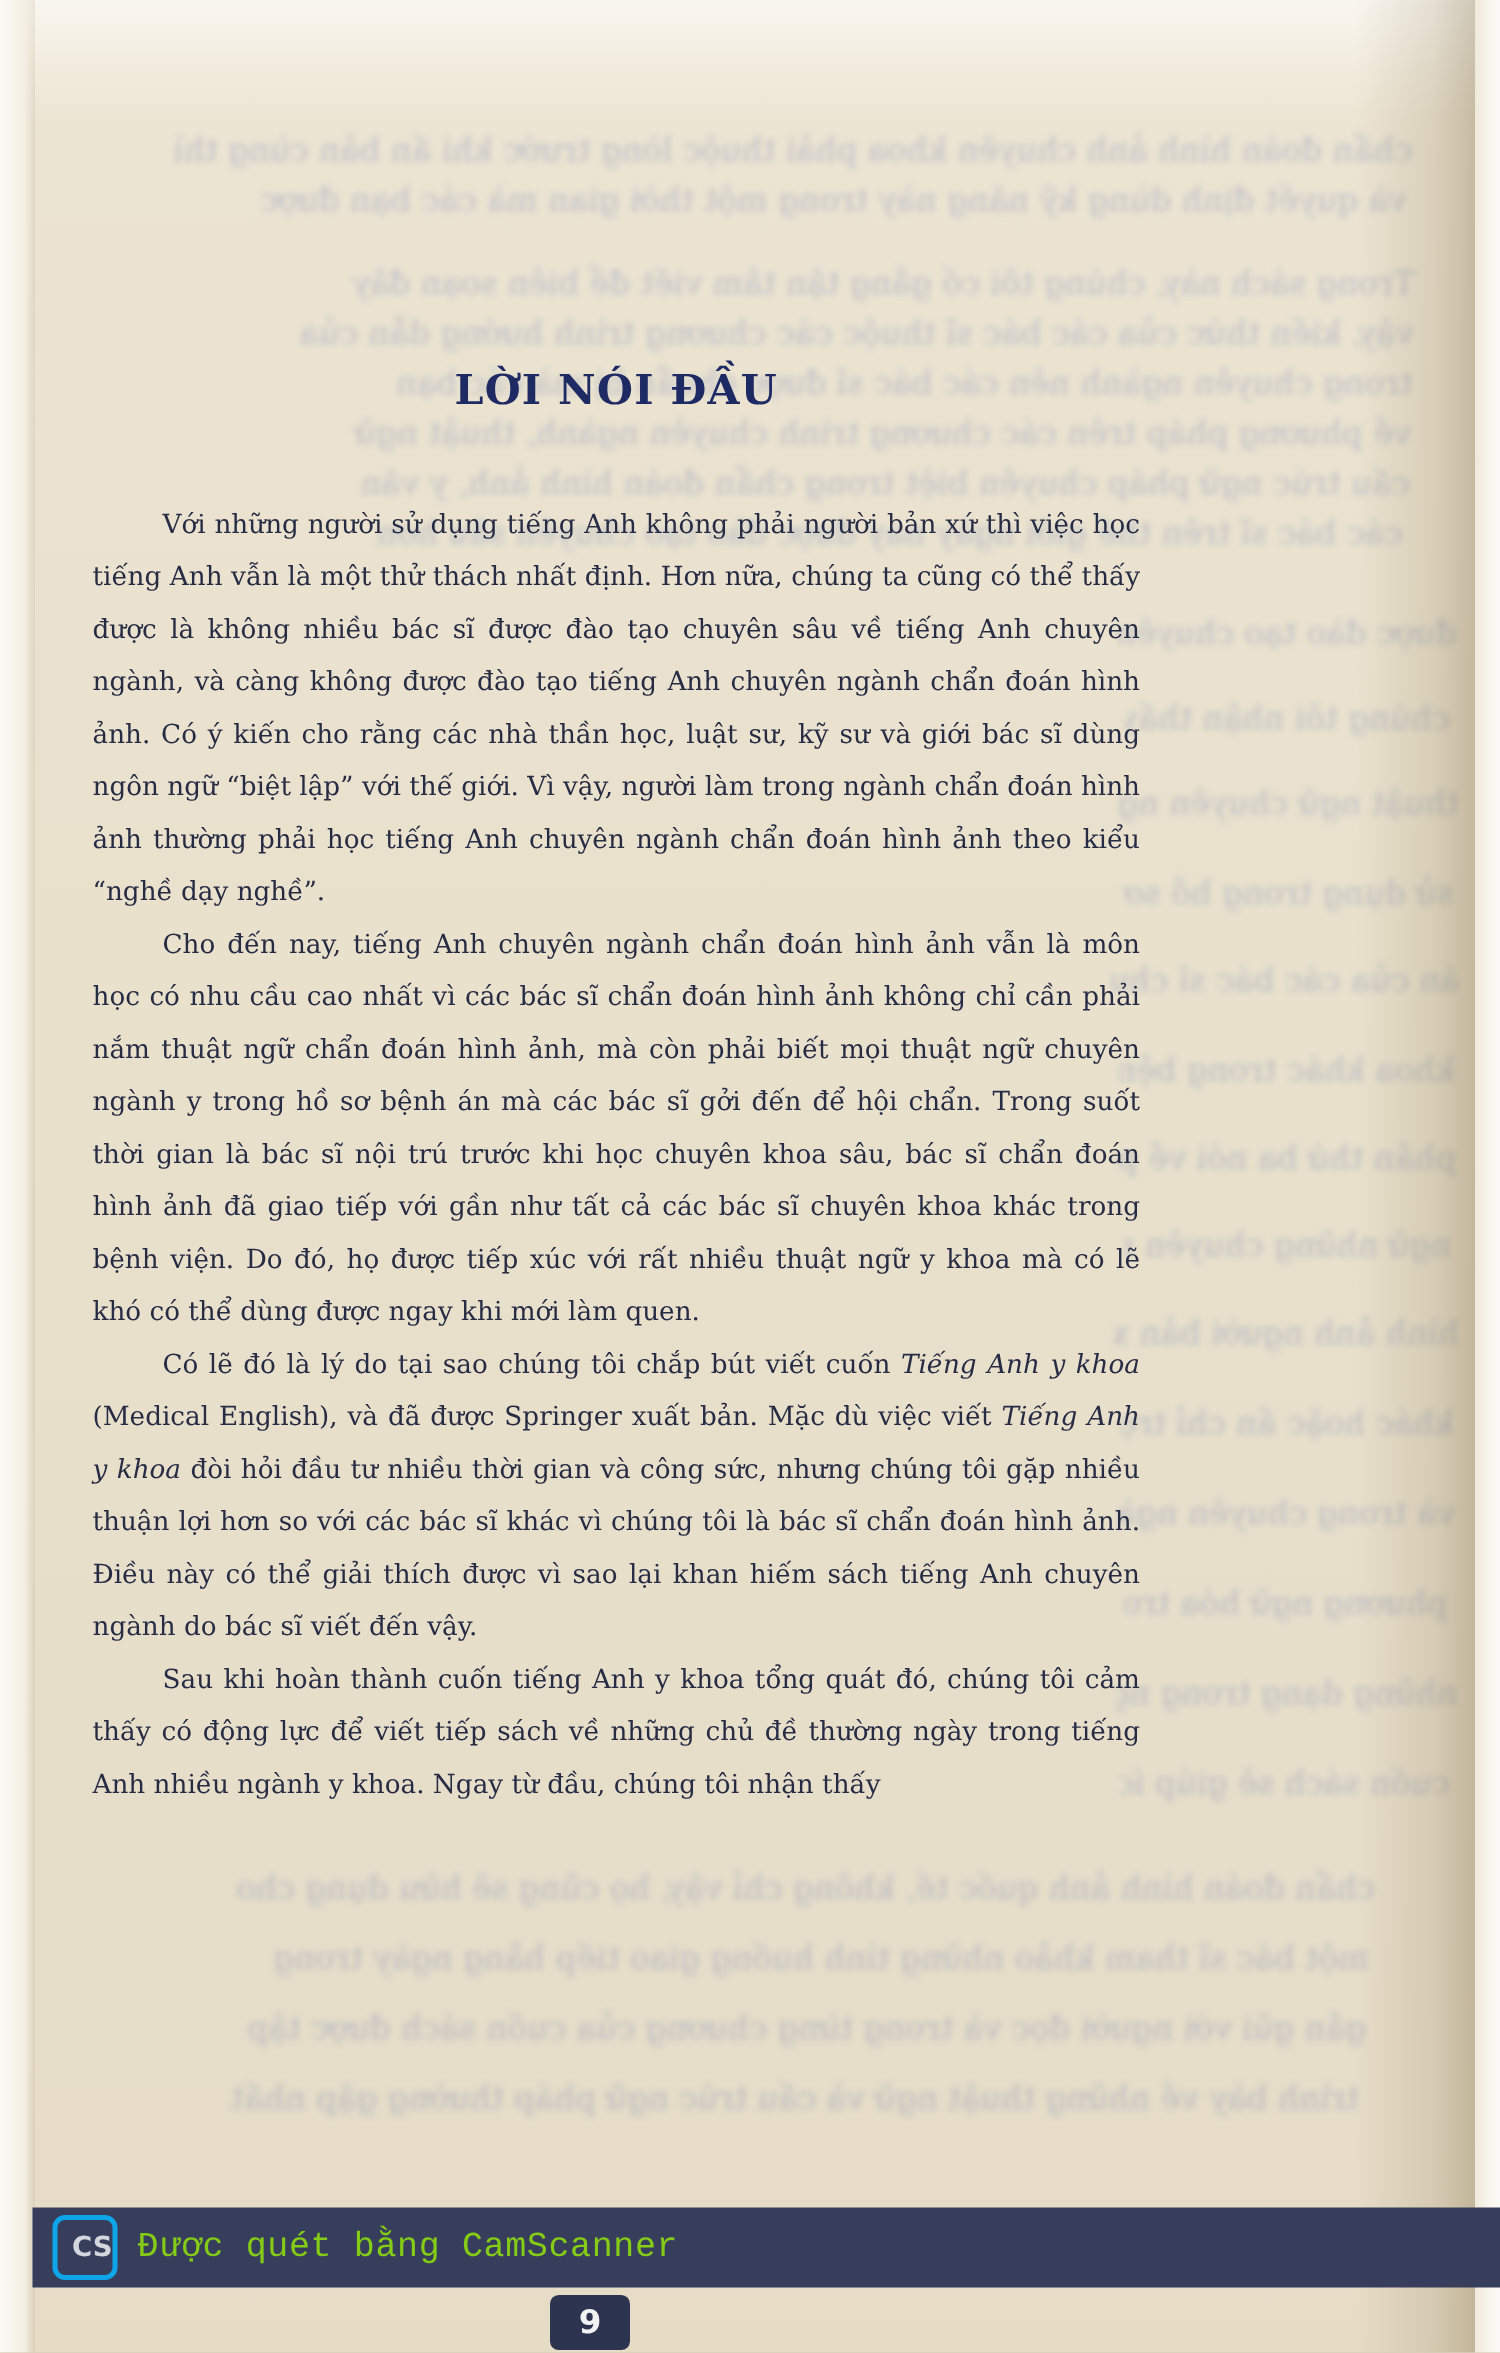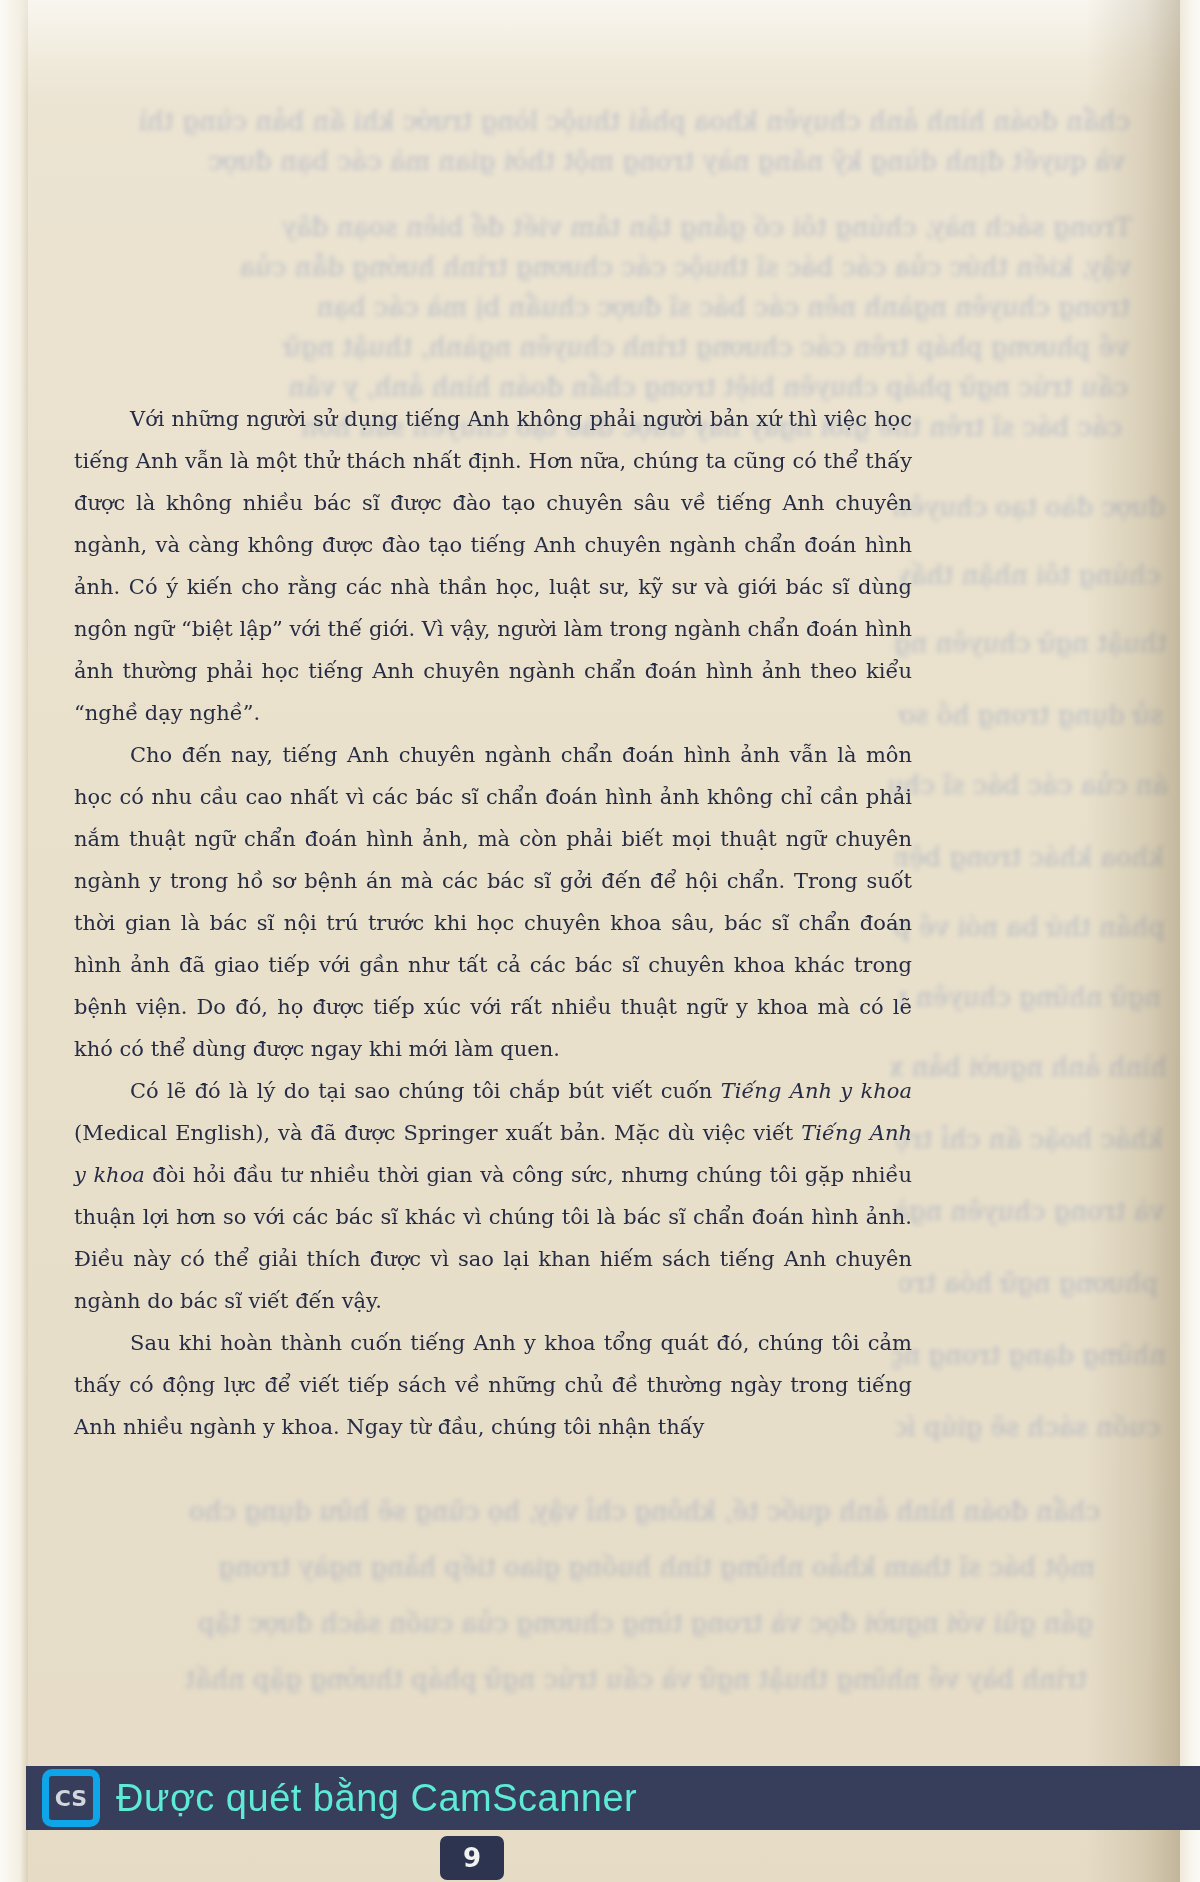--- a/index.html
+++ b/index.html
@@ -72,32 +72,32 @@
   .footer-bar{
     position:absolute;
     left:26px;right:0;
     top:1766px;height:64px;
     background:#373e5b;
     display:flex;align-items:center;
     padding-left:16px;box-sizing:border-box;
   }
   .cs-logo{
     width:44px;height:44px;
-    border:7px solid #0ea5e9;
+    border:4px solid #0ea5e9;
     border-radius:10px;
-    display:flex;align-items:center;justify-content:center;
+    display:flex;align-items:center;justify-content:flex-end;
     font-family:"DejaVu Sans","Liberation Sans",sans-serif;
     font-weight:bold;font-size:22px;color:#d4d6dd;
     margin-right:16px;
     flex:0 0 auto;
   }
   .watermark{
-    font-family:Liberation Sans, sans-serif;
-    font-size:38px;
-    color:#5eead4;
+    font-family:Liberation Mono, monospace;
+    font-size:28px;
+    color:#84cc16;
     letter-spacing:0.5px;
   }
   
   .page-number{
     position:absolute;
     left:440px;top:1836px;
     width:64px;height:44px;
     background:#2d3450;
     border-radius:7px;
     display:flex;align-items:center;justify-content:center;
@@ -134,20 +134,21 @@
       <div class="bleed-line" style="left: 894px; top: 1196px; width: 270px;">và trong chuyên ngành chẩn</div>
       <div class="bleed-line" style="left: 900px; top: 1268px; width: 258px;">phương ngữ hóa trong đó</div>
       <div class="bleed-line" style="left: 892px; top: 1340px; width: 274px;">những dạng trong ngành y</div>
       <div class="bleed-line" style="left: 896px; top: 1412px; width: 264px;">cuốn sách sẽ giúp ích cho</div>
       <div class="bleed-line" style="left: 80px; top: 1496px; width: 1020px;">chẩn đoán hình ảnh quốc tế, không chỉ vậy, họ cũng sẽ hữu dụng cho</div>
       <div class="bleed-line" style="left: 85px; top: 1552px; width: 1010px;">một bác sĩ tham khảo những tình huống giao tiếp hằng ngày trong</div>
       <div class="bleed-line" style="left: 78px; top: 1608px; width: 1015px;">gần gũi với người đọc và trong từng chương của cuốn sách được tập</div>
       <div class="bleed-line" style="left: 82px; top: 1664px; width: 1005px;">trình bày về những thuật ngữ và cấu trúc ngữ pháp thường gặp nhất</div>
     </div>
 
+  <h1 class="title">LỜI NÓI ĐẦU</h1>
 
   <div class="body-text" id="paragraphs">
       <p><span>Với những người sử dụng tiếng Anh không phải người bản xứ thì việc học tiếng Anh vẫn là một thử thách nhất định. Hơn nữa, chúng ta cũng có thể thấy được là không nhiều bác sĩ được đào tạo chuyên sâu về tiếng Anh chuyên ngành, và càng không được đào tạo tiếng Anh chuyên ngành chẩn đoán hình ảnh. Có ý kiến cho rằng các nhà thần học, luật sư, kỹ sư và giới bác sĩ dùng ngôn ngữ “biệt lập” với thế giới. Vì vậy, người làm trong ngành chẩn đoán hình ảnh thường phải học tiếng Anh chuyên ngành chẩn đoán hình ảnh theo kiểu “nghề dạy nghề”.</span></p>
       <p><span>Cho đến nay, tiếng Anh chuyên ngành chẩn đoán hình ảnh vẫn là môn học có nhu cầu cao nhất vì các bác sĩ chẩn đoán hình ảnh không chỉ cần phải nắm thuật ngữ chẩn đoán hình ảnh, mà còn phải biết mọi thuật ngữ chuyên ngành y trong hồ sơ bệnh án mà các bác sĩ gởi đến để hội chẩn. Trong suốt thời gian là bác sĩ nội trú trước khi học chuyên khoa sâu, bác sĩ chẩn đoán hình ảnh đã giao tiếp với gần như tất cả các bác sĩ chuyên khoa khác trong bệnh viện. Do đó, họ được tiếp xúc với rất nhiều thuật ngữ y khoa mà có lẽ khó có thể dùng được ngay khi mới làm quen.</span></p>
       <p><span>Có lẽ đó là lý do tại sao chúng tôi chắp bút viết cuốn </span><span class="italic">Tiếng Anh y khoa</span><span> (Medical English), và đã được Springer xuất bản. Mặc dù việc viết </span><span class="italic">Tiếng Anh y khoa</span><span> đòi hỏi đầu tư nhiều thời gian và công sức, nhưng chúng tôi gặp nhiều thuận lợi hơn so với các bác sĩ khác vì chúng tôi là bác sĩ chẩn đoán hình ảnh. Điều này có thể giải thích được vì sao lại khan hiếm sách tiếng Anh chuyên ngành do bác sĩ viết đến vậy.</span></p>
       <p><span>Sau khi hoàn thành cuốn tiếng Anh y khoa tổng quát đó, chúng tôi cảm thấy có động lực để viết tiếp sách về những chủ đề thường ngày trong tiếng Anh nhiều ngành y khoa. Ngay từ đầu, chúng tôi nhận thấy</span></p>
     </div>
 
   <div class="edge-left"></div>
   <div class="edge-right-shadow"></div>

